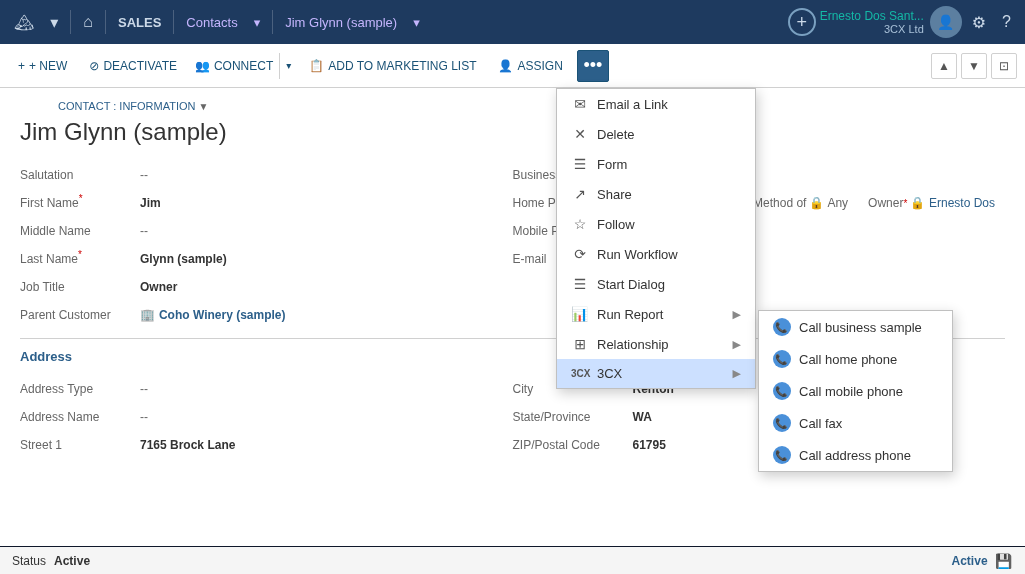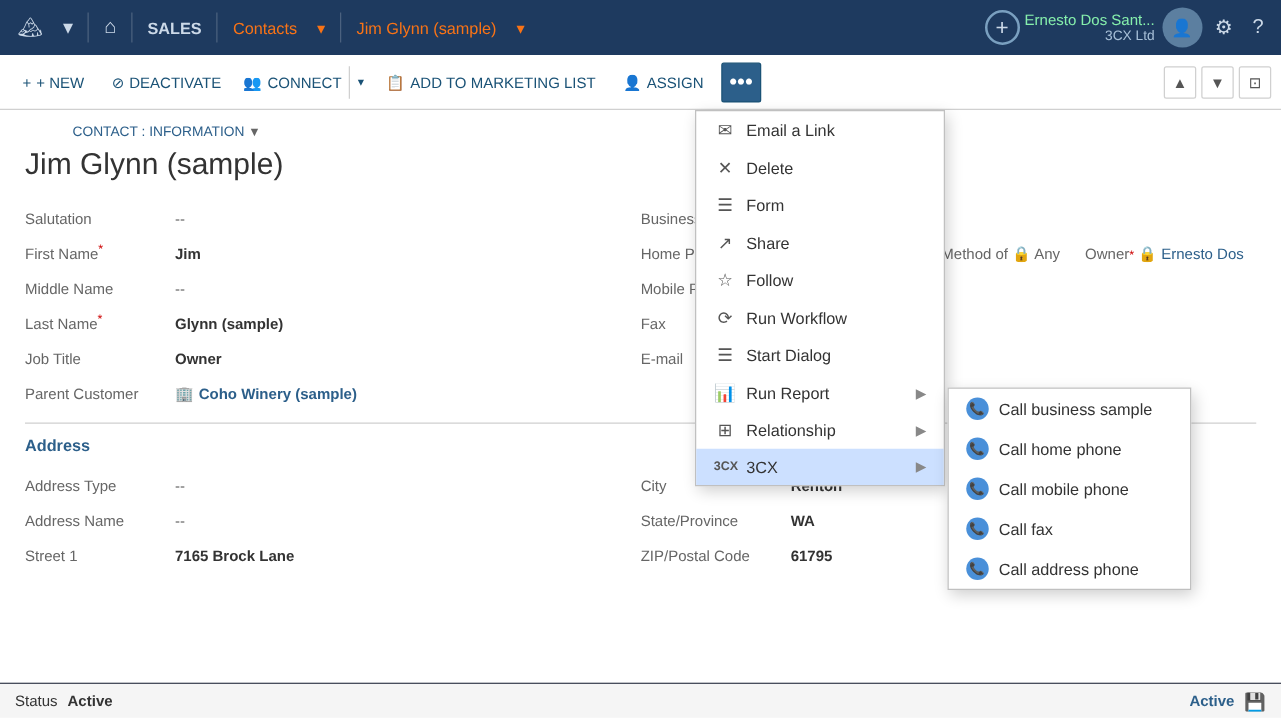--- a/index.html
+++ b/index.html
@@ -20,21 +20,21 @@
       background: none;
       border: none;
       cursor: pointer;
       padding: 4px 6px;
       border-radius: 2px;
       font-size: 16px;
       display: flex; align-items: center; gap: 3px;
     }
     .nav-separator { width: 1px; height: 24px; background: rgba(255,255,255,0.2); margin: 0 2px; }
     .nav-label { color: #ccd9e8; font-size: 13px; font-weight: 600; padding: 4px 6px; cursor: pointer; }
-    .nav-breadcrumb { color: #f97316; font-size: 13px; padding: 4px 6px; cursor: pointer; }
+    .nav-breadcrumb { color: #c4b5fd; font-size: 13px; padding: 4px 6px; cursor: pointer; }
 
     .nav-right { display: flex; align-items: center; gap: 4px; }
     .nav-add-btn {
       width: 28px; height: 28px; border-radius: 50%; border: 2px solid #7aa0c0;
       background: none; color: #ccd9e8; font-size: 18px; cursor: pointer;
       display: flex; align-items: center; justify-content: center;
     }
     .nav-user { display: flex; align-items: center; gap: 6px; color: #ccd9e8; font-size: 12px; cursor: pointer; }
     .nav-avatar { width: 32px; height: 32px; border-radius: 50%; background: #5c7fa0; display: flex; align-items: center; justify-content: center; color: #fff; font-size: 14px; }
     .nav-gear, .nav-help {
@@ -220,21 +220,21 @@
     <span class="nav-breadcrumb">Contacts</span>
     <span class="nav-breadcrumb">▾</span>
     <div class="nav-separator"></div>
     <span class="nav-breadcrumb">Jim Glynn (sample)</span>
     <span class="nav-breadcrumb">▾</span>
   </div>
   <div class="nav-right">
     <button class="nav-add-btn">+</button>
     <div class="nav-user">
       <div style="text-align:right;">
-        <div style="font-size:12px;color:#86efac;">Ernesto Dos Sant...</div>
+        <div style="font-size:12px;color:#14b8a6;">Ernesto Dos Sant...</div>
         <div style="font-size:11px;color:#a8c0d8;">3CX Ltd</div>
       </div>
       <div class="nav-avatar">👤</div>
     </div>
     <button class="nav-gear">⚙</button>
     <button class="nav-help">?</button>
   </div>
 </div>
 
 <div class="toolbar">
@@ -337,24 +337,20 @@
       </div>
       <div class="field-row">
         <span class="field-label">Home Pho...</span>
         <span class="field-value normal"></span>
       </div>
       <div class="field-row">
         <span class="field-label">Mobile Ph...</span>
         <span class="field-value normal"></span>
       </div>
       <div class="field-row">
-        <span class="field-label">Fax</span>
-        <span class="field-value normal"></span>
-      </div>
-      <div class="field-row">
         <span class="field-label">E-mail</span>
         <span class="field-value normal"></span>
       </div>
     </div>
   </div>
 
   <hr class="section-divider">
 
   <div class="section-title">Address</div>
 

